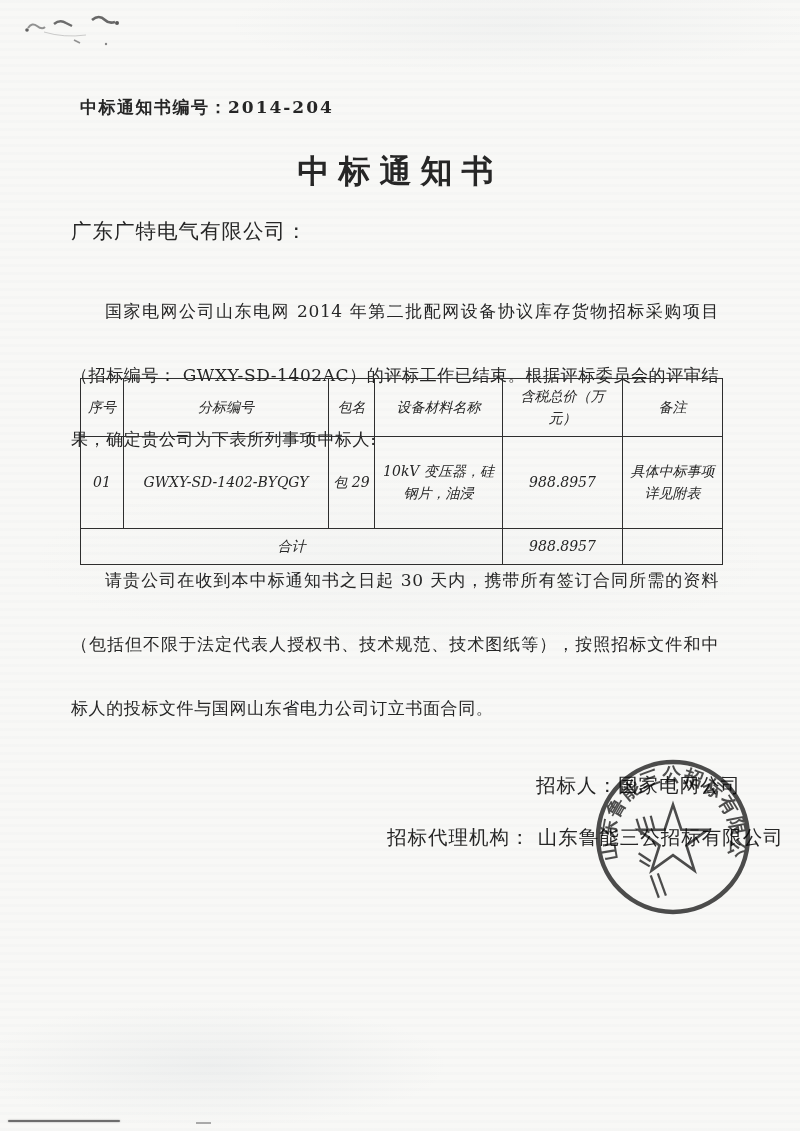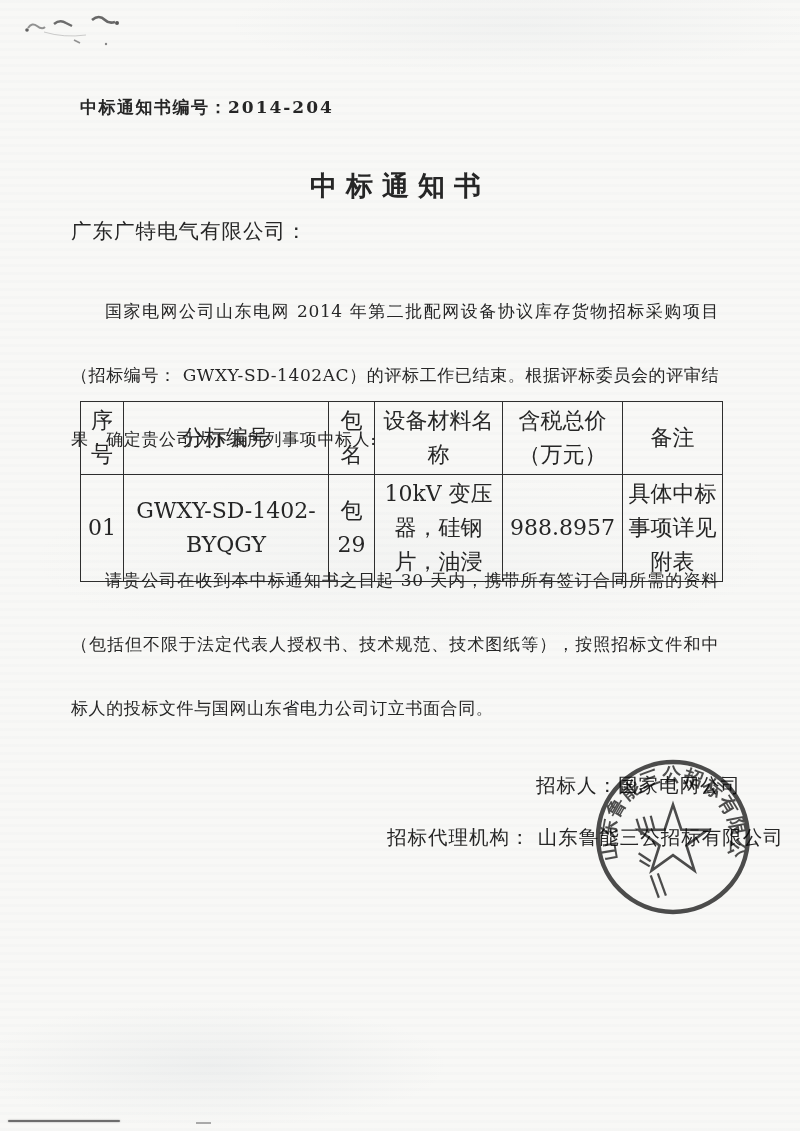--- a/index.html
+++ b/index.html
@@ -13,31 +13,32 @@
       radial-gradient(ellipse 340px 90px at 210px 1065px, rgba(150,162,175,.10), transparent 70%),
       radial-gradient(ellipse 420px 70px at 520px 25px,  rgba(150,162,175,.07), transparent 70%),
       radial-gradient(ellipse 500px 120px at 400px 560px, rgba(160,170,182,.05), transparent 75%),
       repeating-linear-gradient(0deg, rgba(168,178,190,.035) 0 3px, transparent 3px 8px);
     font-family:"DejaVu Serif","Liberation Serif",serif;
     color:#262626;
   }
   .abs{position:absolute;}
   .doc-number{top:96px;left:80px;font-size:17px;font-weight:700;letter-spacing:1.5px;}
   .doc-number .num{font-weight:600;letter-spacing:2px;}
-  .title{top:168px;left:0;width:100%;text-align:center;font-size:27px;font-weight:600;letter-spacing:9px;}
+  .title{top:150px;left:0;width:100%;text-align:center;font-size:32px;font-weight:600;letter-spacing:9px;}
   .addressee{top:217px;left:71px;font-size:20.5px;letter-spacing:1px;}
   .para{left:71px;width:648px;font-size:17px;line-height:64px;text-align:justify;letter-spacing:.6px;}
   .para1{top:279px;}
   .para2{top:548px;}
   .indent{text-indent:2em;display:block;}
 
   table.award{
-    position:absolute;top:401px;left:80px;
+    position:absolute;top:378px;left:80px;
     width:642px;border-collapse:collapse;table-layout:fixed;
-    font-size:22px;
+    font-size:14px;
+    font-style:italic;
   }
   table.award th,table.award td{
     border:1.6px solid #2e2e2e;
     text-align:center;vertical-align:middle;
     padding:2px 4px;font-weight:500;
     line-height:1.55;
   }
   table.award thead tr{height:58px;}
   table.award tr.data-row{height:92px;}
   table.award tr.total-row{height:36px;}
@@ -103,20 +104,25 @@
     </thead>
     <tbody>
       <tr class="data-row">
         <td>01</td>
         <td>GWXY-SD-1402-BYQGY</td>
         <td>包 29</td>
         <td>10kV 变压器，硅钢片，油浸</td>
         <td>988.8957</td>
         <td>具体中标事项详见附表</td>
       </tr>
+      <tr class="total-row">
+        <td colspan="4">合计</td>
+        <td>988.8957</td>
+        <td></td>
+      </tr>
     </tbody>
   </table>
 
   <div class="abs para para2">
     <span class="indent">请贵公司在收到本中标通知书之日起 30 天内，携带所有签订合同所需的资料（包括但不限于法定代表人授权书、技术规范、技术图纸等），按照招标文件和中标人的投标文件与国网山东省电力公司订立书面合同。</span>
   </div>
 
   <div class="abs sig-line sig-bidder">
     <span>招标人：</span><span>国家电网公司</span>
   </div>

